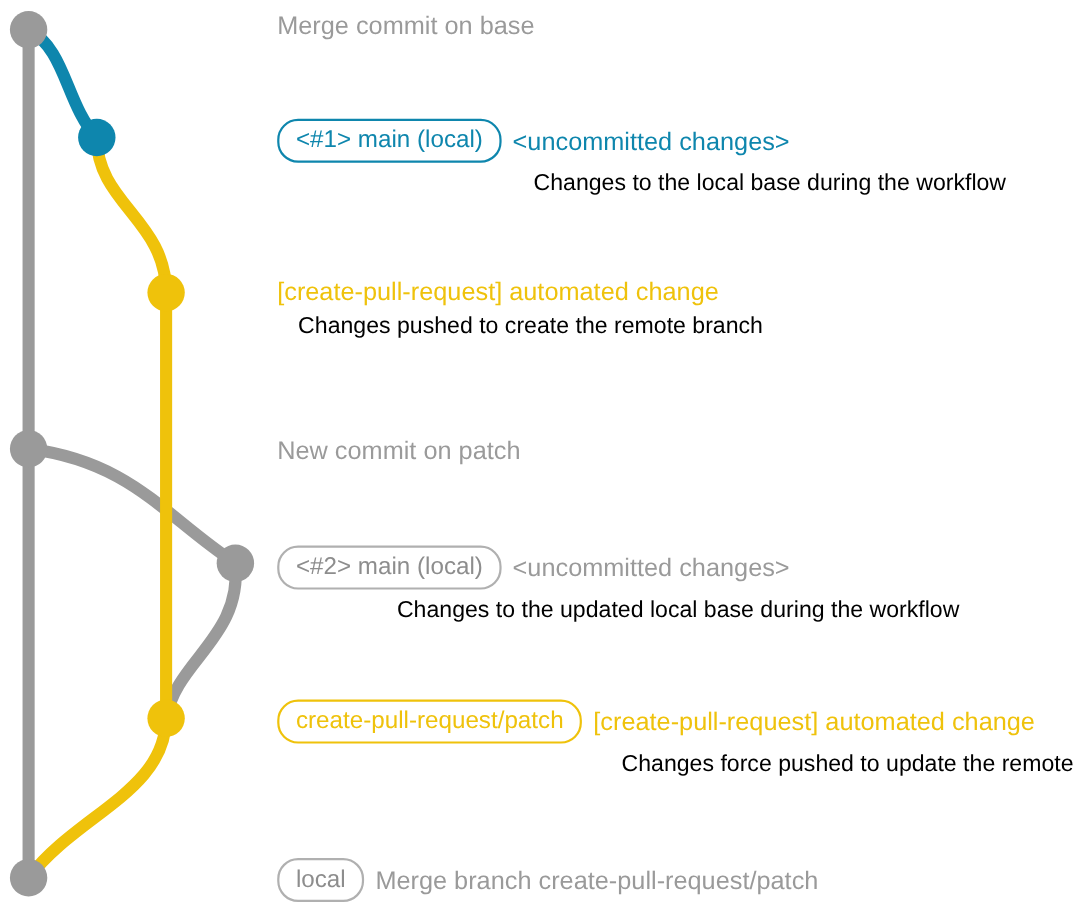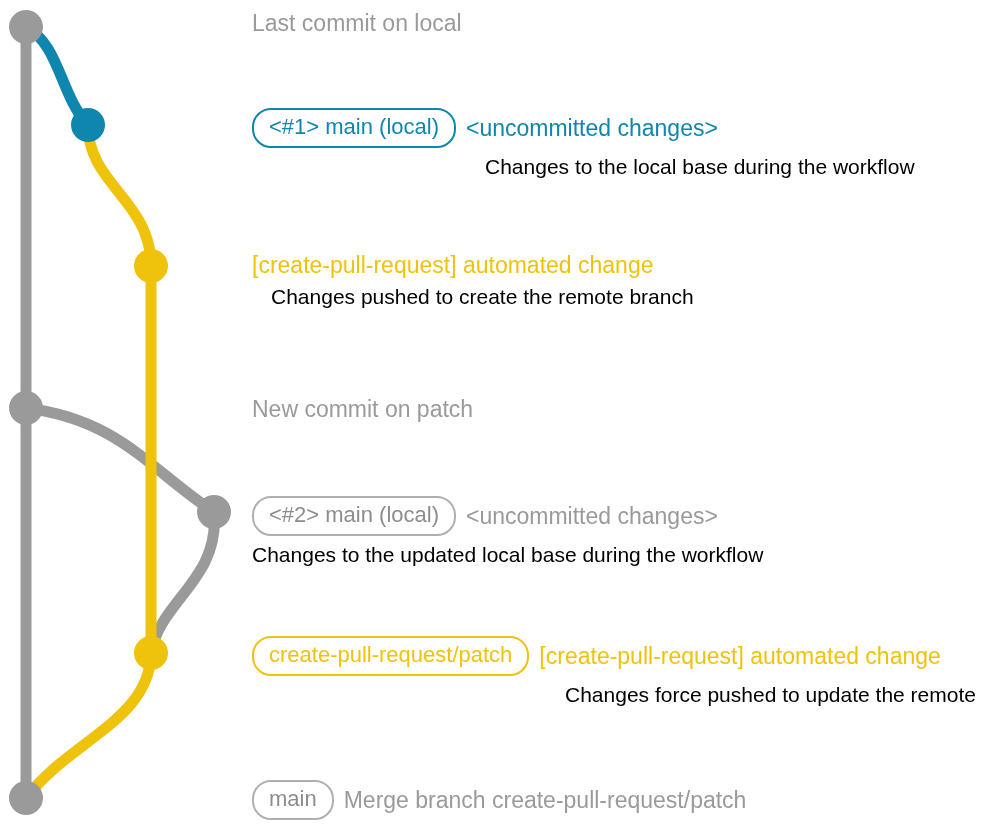--- a/index.html
+++ b/index.html
@@ -109,21 +109,21 @@
     <circle cx="214" cy="512" r="17" fill="#9a9a9a"></circle>
     <circle cx="151" cy="653" r="17" fill="#efc20b"></circle>
     <circle cx="26" cy="798" r="17" fill="#9a9a9a"></circle>
   </g>
 </svg>
 
 <div class="rows">
 
   <div class="row" style="top:10px;">
     <div class="row-line">
-      <span class="commit-title c-gray">Last commit on local</span>
+      <span class="commit-title c-gray">Merge commit on base</span>
     </div>
   </div>
 
   <div class="row" style="top:108px;">
     <div class="row-line">
       <span class="badge c-teal">&lt;#1&gt; main (local)</span>
       <span class="commit-title c-teal">&lt;uncommitted changes&gt;</span>
     </div>
     <div class="desc" style="margin-left:233px;">Changes to the local base during the workflow</div>
   </div>
@@ -139,31 +139,31 @@
     <div class="row-line">
       <span class="commit-title c-gray">New commit on patch</span>
     </div>
   </div>
 
   <div class="row" style="top:496px;">
     <div class="row-line">
       <span class="badge c-gray">&lt;#2&gt; main (local)</span>
       <span class="commit-title c-gray">&lt;uncommitted changes&gt;</span>
     </div>
-    <div class="desc" style="">Changes to the updated local base during the workflow</div>
+    <div class="desc" style="text-align:center;">Changes to the updated local base during the workflow</div>
   </div>
 
   <div class="row" style="top:636px;">
     <div class="row-line">
       <span class="badge c-yellow">create-pull-request/patch</span>
       <span class="commit-title c-yellow">[create-pull-request] automated change</span>
     </div>
     <div class="desc" style="margin-left:313px;">Changes force pushed to update the remote branch</div>
   </div>
 
   <div class="row" style="top:780px;">
     <div class="row-line">
-      <span class="badge c-gray">main</span>
+      <span class="badge c-gray">local</span>
       <span class="commit-title c-gray">Merge branch create-pull-request/patch</span>
     </div>
   </div>
 
 </div>
 
 </body></html>

